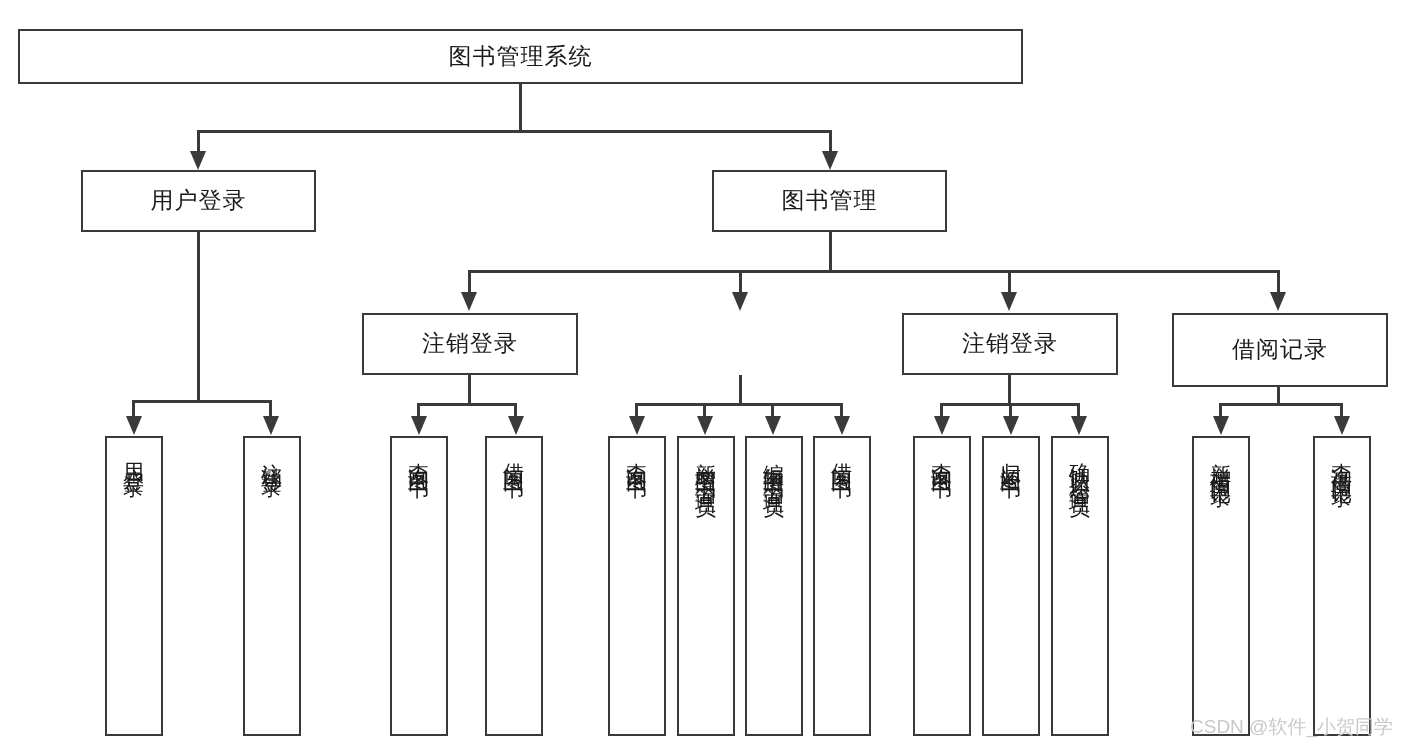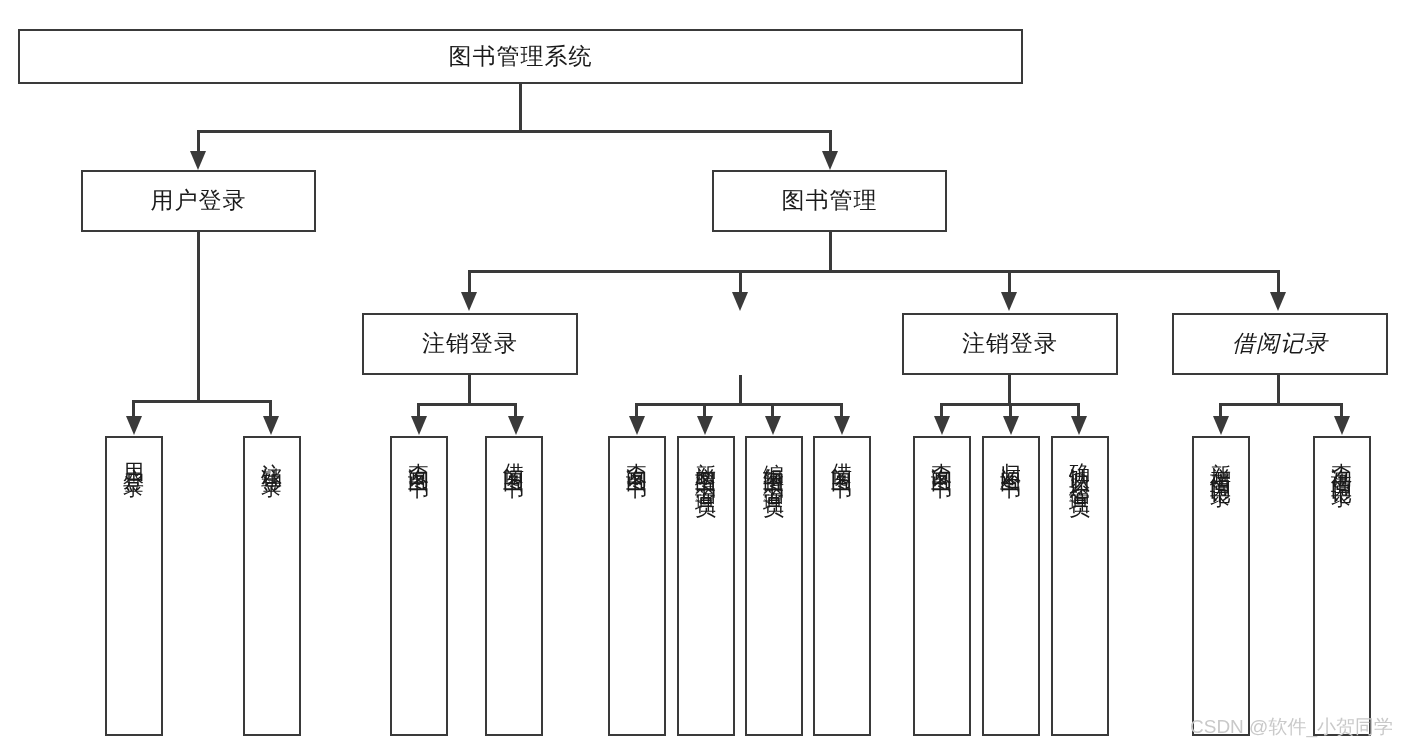--- a/index.html
+++ b/index.html
@@ -148,21 +148,21 @@
   <div class="node horiz" style="left:712px; top:170px; width:235px; height:62px;">
     <span>图书管理</span>
   </div>
 
   <div class="node horiz" style="left:362px; top:313px; width:216px; height:62px;">
     <span>注销登录</span>
   </div>
   <div class="node horiz" style="left:902px; top:313px; width:216px; height:62px;">
     <span>注销登录</span>
   </div>
-  <div class="node horiz" style="left:1172px; top:313px; width:216px; height:62px;font-style:italic;">
+  <div class="node horiz" style="left:1172px; top:313px; width:216px; height:74px;">
     <span>借阅记录</span>
   </div>
 
   <div class="node vert" style="left:105px; top:436px; width:58px; height:300px;">
     <span class="vtext">用户登录</span>
   </div>
   <div class="node vert" style="left:243px; top:436px; width:58px; height:300px;">
     <span class="vtext">注销登录</span>
   </div>
   <div class="node vert" style="left:390px; top:436px; width:58px; height:300px;">

